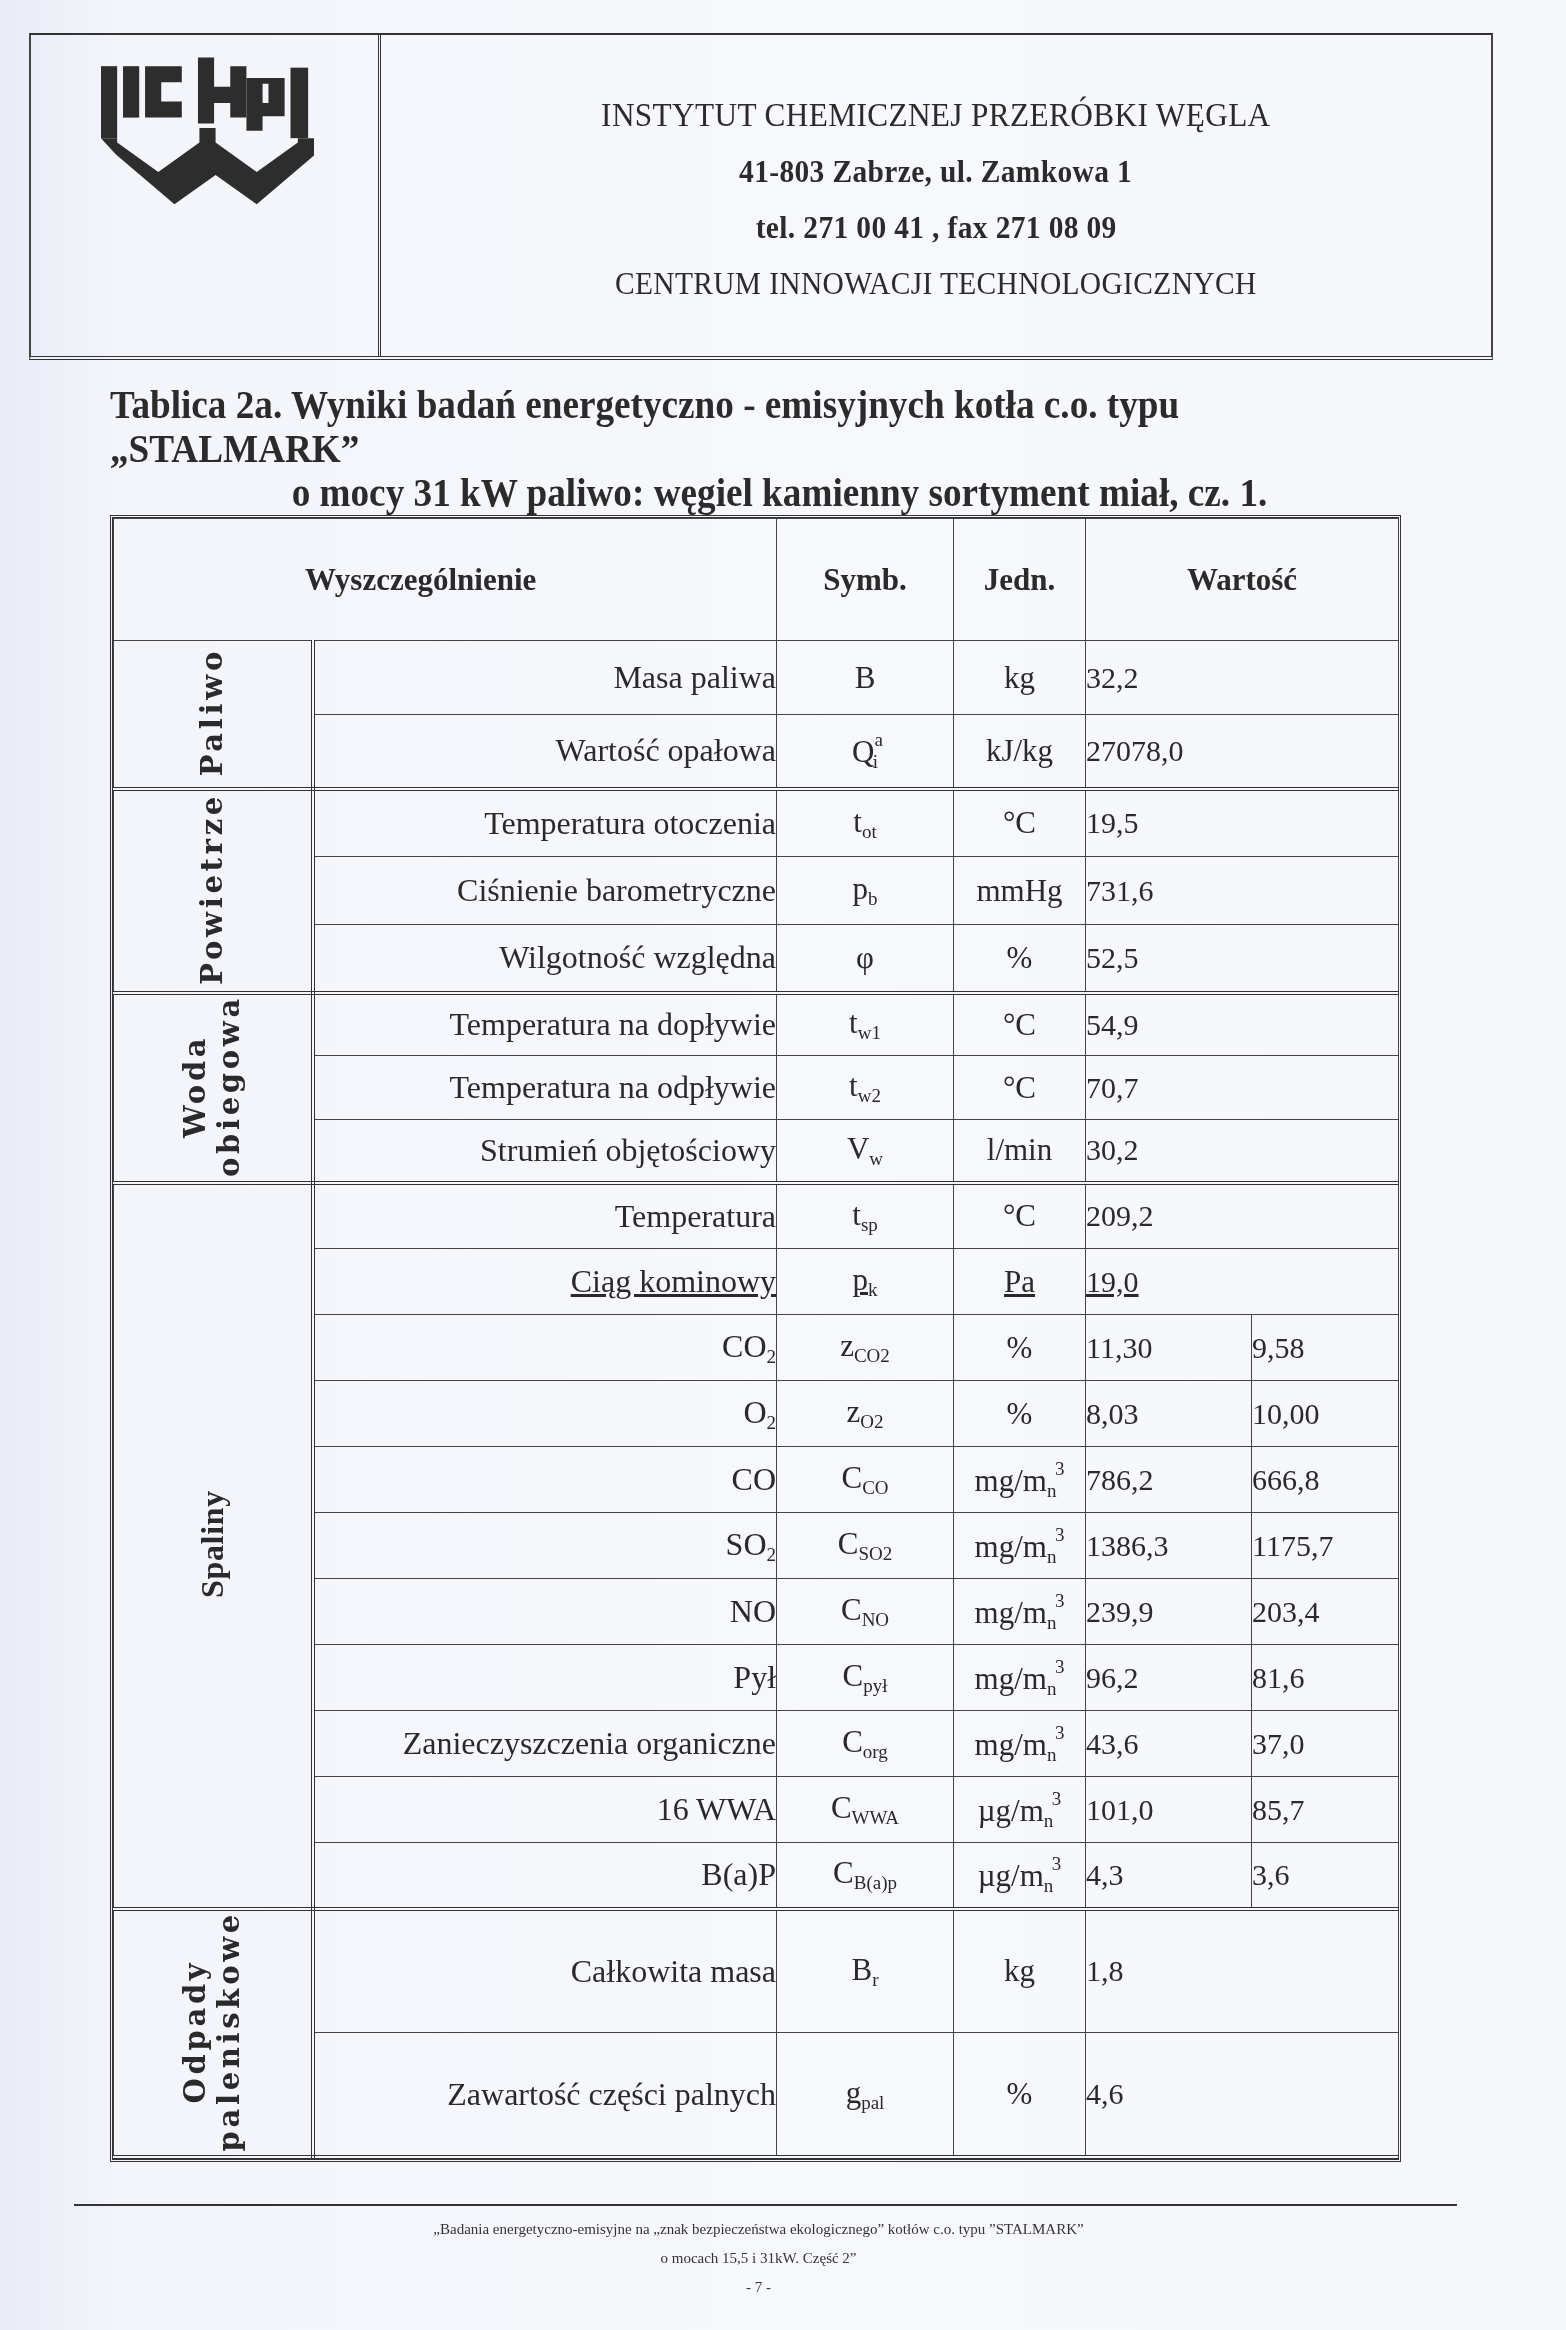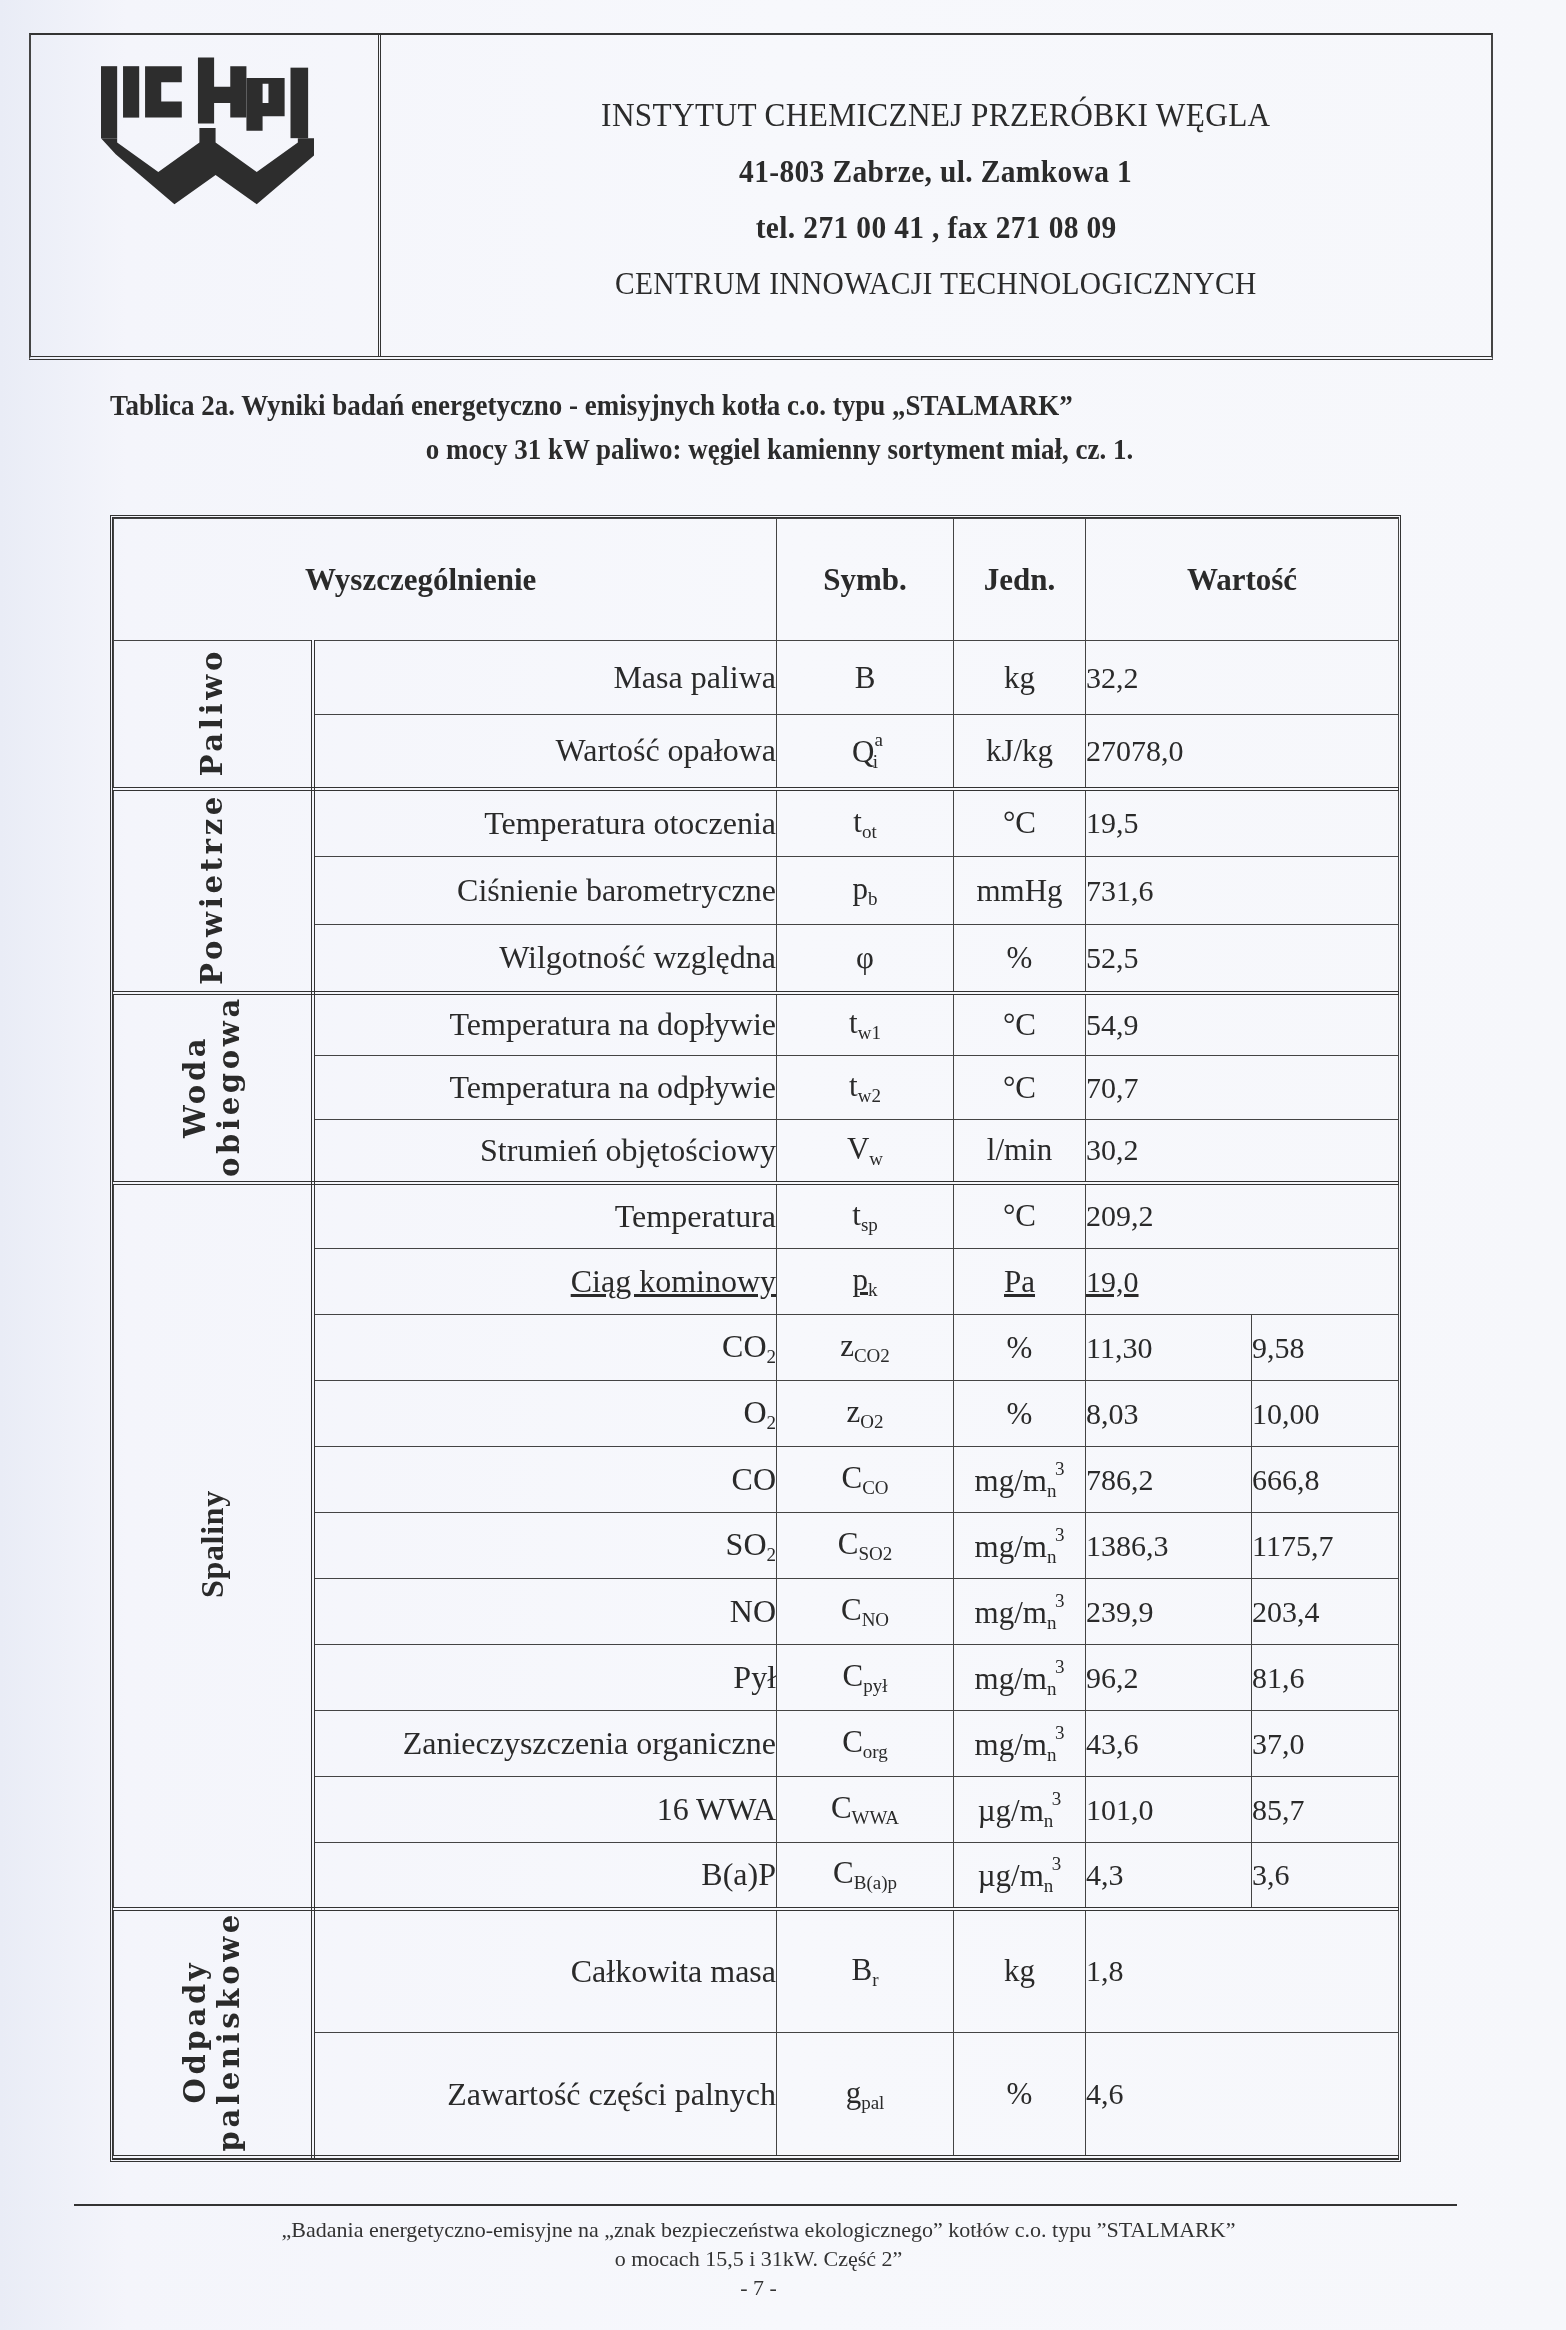--- a/index.html
+++ b/index.html
@@ -25,21 +25,21 @@
     flex: 1; display: flex; flex-direction: column; align-items: center; justify-content: center;
     gap: 19px; padding-top: 7.4px;
   }
   .institute div { font-size: 32px; letter-spacing: 0.4px; color: #2b2b2b; transform: scaleX(0.92); }
   .institute .name { font-size: 34px; }
   .institute .address, .institute .phone { font-weight: bold; }
 
   
   .doc-title {
     position: absolute; left: 110px; top: 383px; width: 1339px; text-align: center;
-    font-weight: bold; font-size: 29px; line-height: 44px; color: #2b2b2b;
+    font-weight: bold; font-size: 40px; line-height: 44px; color: #2b2b2b;
   }
   .doc-title .l1 { display: block; text-align: left; transform: scaleX(0.93); transform-origin: left; }
   .doc-title .l2 { display: block; transform: scaleX(0.93); }
 
   
   .results {
     position: absolute; left: 110px; top: 515px; width: 1291px;
     border: 3.7px double #333; box-sizing: border-box;
   }
   table { border-collapse: collapse; width: 100%; table-layout: fixed; }
@@ -63,21 +63,21 @@
   sup { font-size: 19px; vertical-align: 16px; }
   .unit sup { margin-left: 1.5px; }
 
   
   .footer-rule {
     position: absolute; left: 74px; top: 2204px; width: 1383px; height: 0;
     border-top: 2.2px solid #333;
   }
   .footer {
     position: absolute; left: 74px; top: 2215px; width: 1369px; text-align: center;
-    font-size: 22px; line-height: 29px; color: #333;
+    font-size: 15px; line-height: 29px; color: #333;
   }
 </style>
 </head>
 <body>
 
 <div class="letterhead">
   <div class="logo-cell">
     <svg width="213" height="155" viewBox="0 0 290 210">
       <g fill="#2d2d2d">
 

